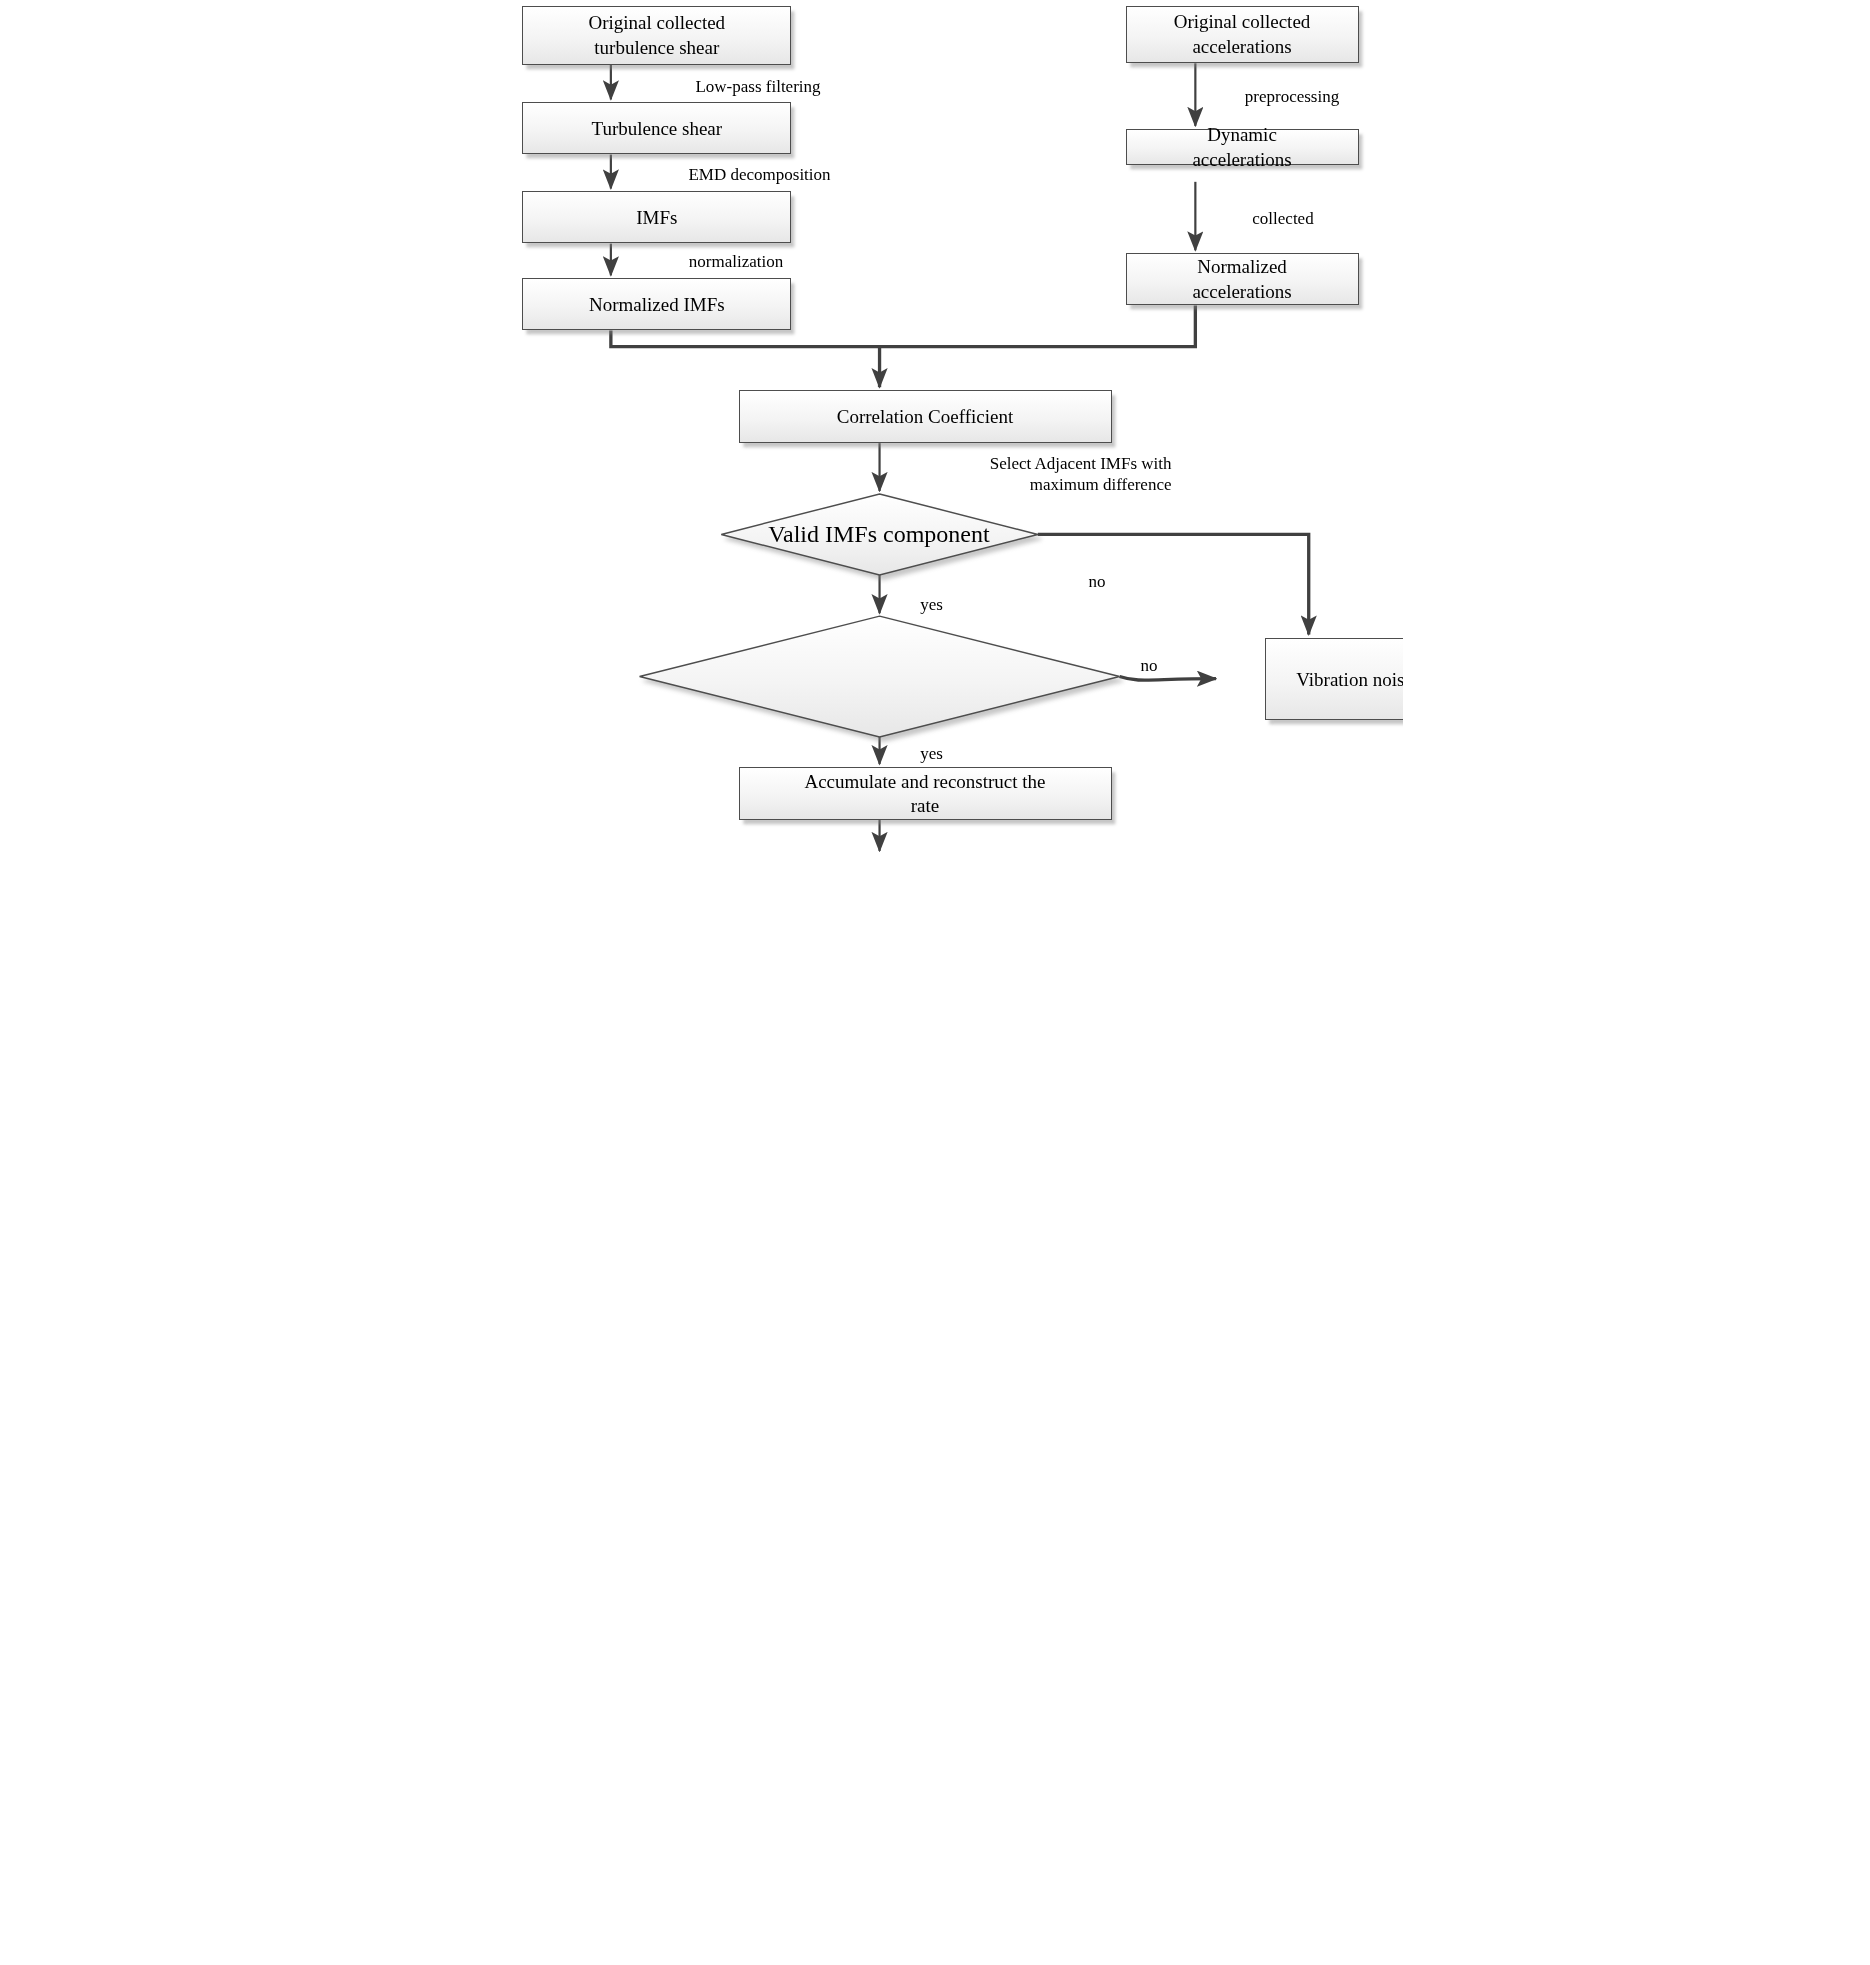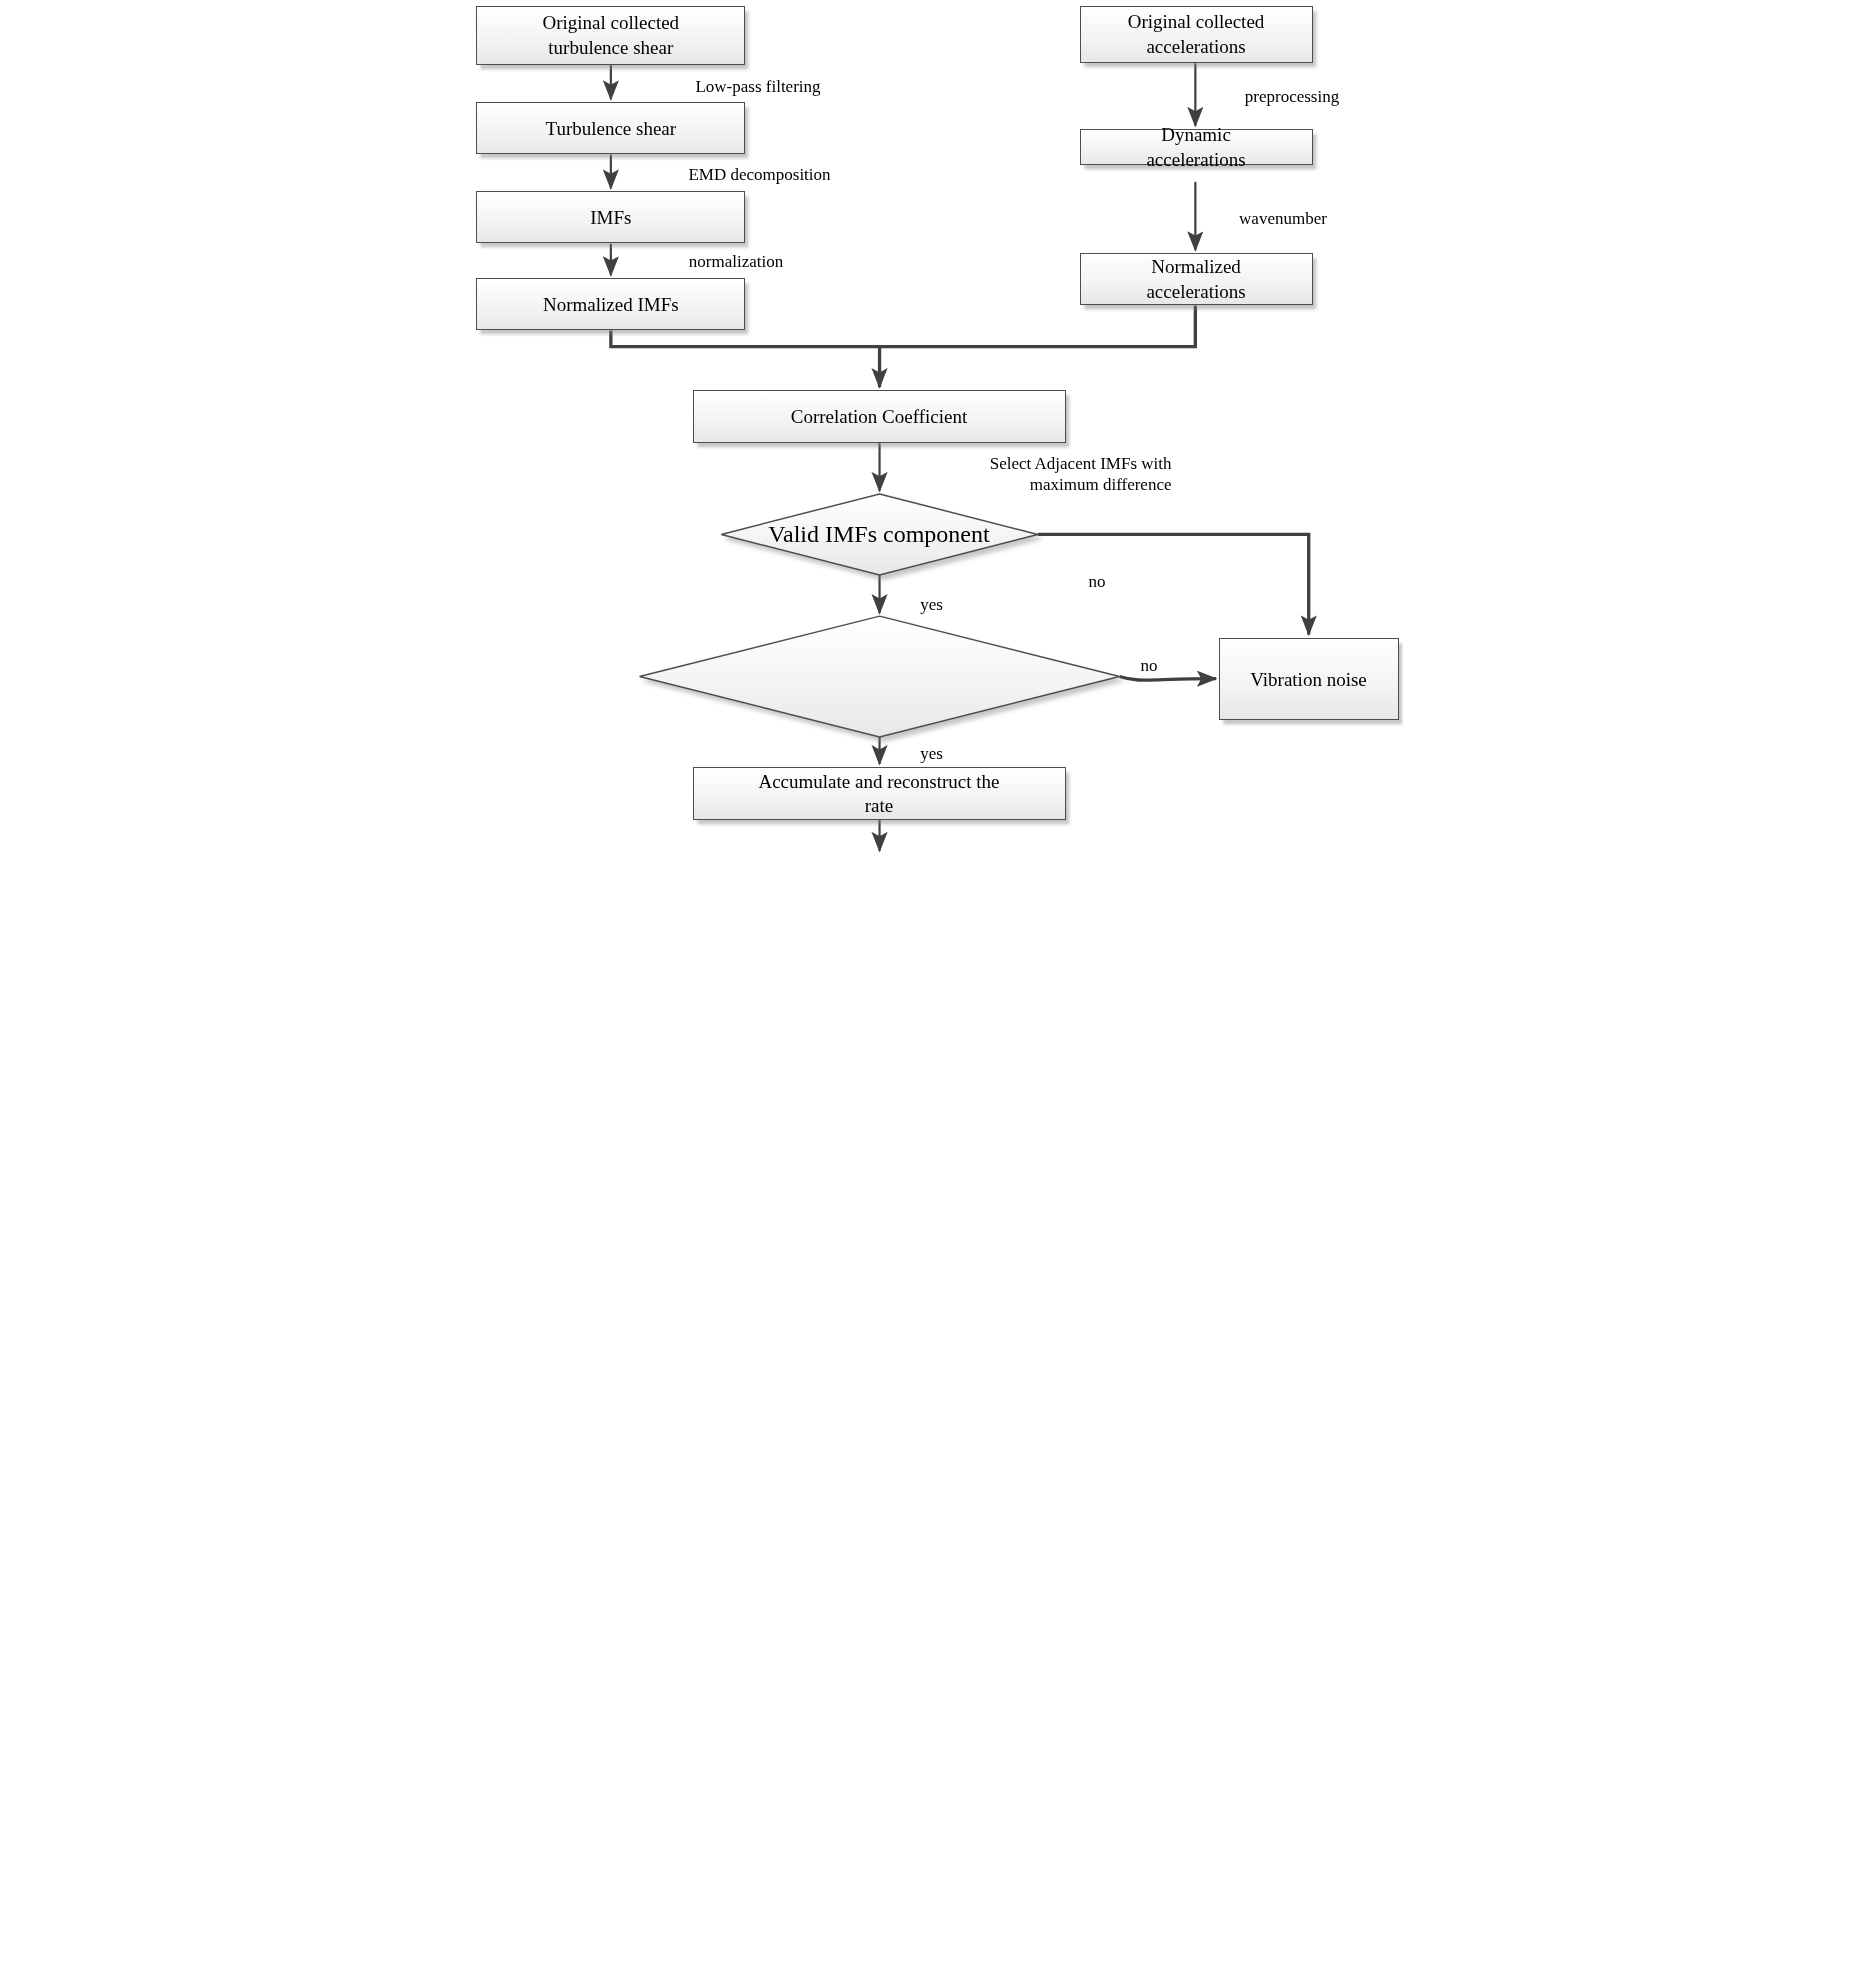--- a/index.html
+++ b/index.html
@@ -13,21 +13,21 @@
   }
   #wires{position:absolute;left:0;top:0;width:935px;height:982px;}
   .node{
     position:absolute;
     box-sizing:border-box;
     border:1.5px solid #4d4d4d;
     background:linear-gradient(180deg,#ffffff 0%,#f4f4f4 55%,#e7e7e7 100%);
     box-shadow:4.4px 5.2px 2.9px rgba(130,130,130,0.45);
     display:flex;flex-direction:column;align-items:center;justify-content:center;
     text-align:center;
-    font-size:19px;line-height:25px;
+    font-size:19px;line-height:25px;margin-left:46px;
   }
   .node .ln{display:block;white-space:nowrap;}
   .dlabel{
     position:absolute;
     display:flex;flex-direction:column;align-items:center;justify-content:center;
     text-align:center;font-size:24px;line-height:25px;
   }
   .dlabel .ln{display:block;white-space:nowrap;}
   .elabel{
     position:absolute;
@@ -136,21 +136,21 @@
 
   <div class="dlabel" style="left:253px;top:494px;width:317px;height:81px;">
     <span class="ln">Valid IMFs component</span>
   </div>
 
 
   <div class="elabel" style="left:205px;top:77px;width:171px;">Low-pass filtering</div>
   <div class="elabel" style="left:200px;top:165px;width:184px;">EMD decomposition</div>
   <div class="elabel" style="left:206px;top:252px;width:125px;">normalization</div>
   <div class="elabel" style="left:762px;top:87px;width:125px;">preprocessing</div>
-  <div class="elabel" style="left:766px;top:209px;width:99px;">wavenumber</div>
+  <div class="elabel" style="left:766px;top:209px;width:99px;">collected</div>
 
   <div class="elabel" style="left:439px;top:454px;width:265px;">
     <span class="ln">Select Adjacent IMFs with</span>
     <span class="ln">maximum difference</span>
   </div>
 
   <div class="elabel" style="left:611px;top:572px;width:37px;">no</div>
   <div class="elabel" style="left:442px;top:595px;width:44px;">yes</div>
   <div class="elabel" style="left:663px;top:656px;width:37px;">no</div>
   <div class="elabel" style="left:442px;top:744px;width:44px;">yes</div>

